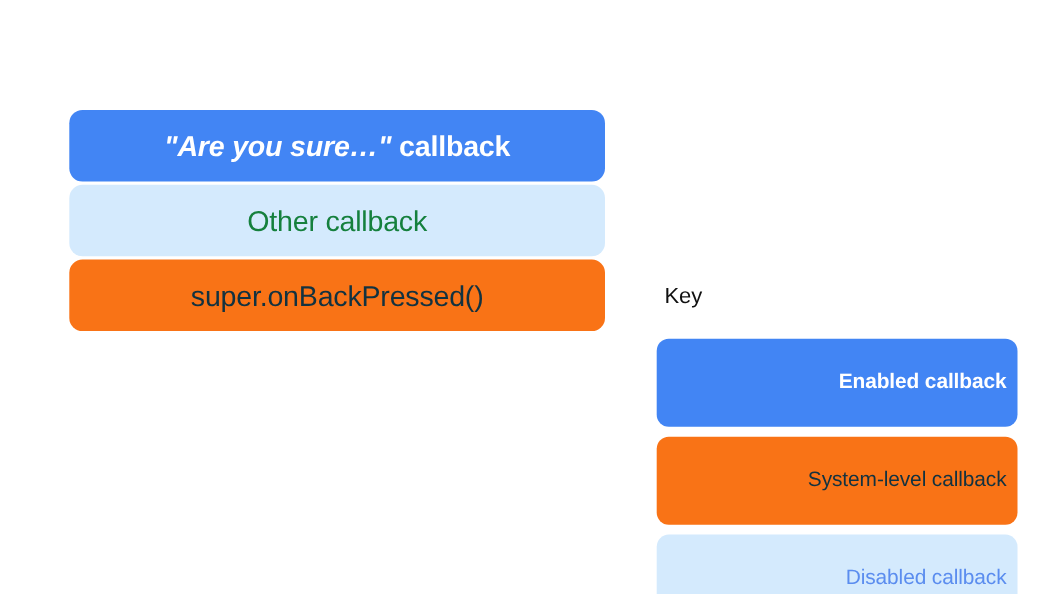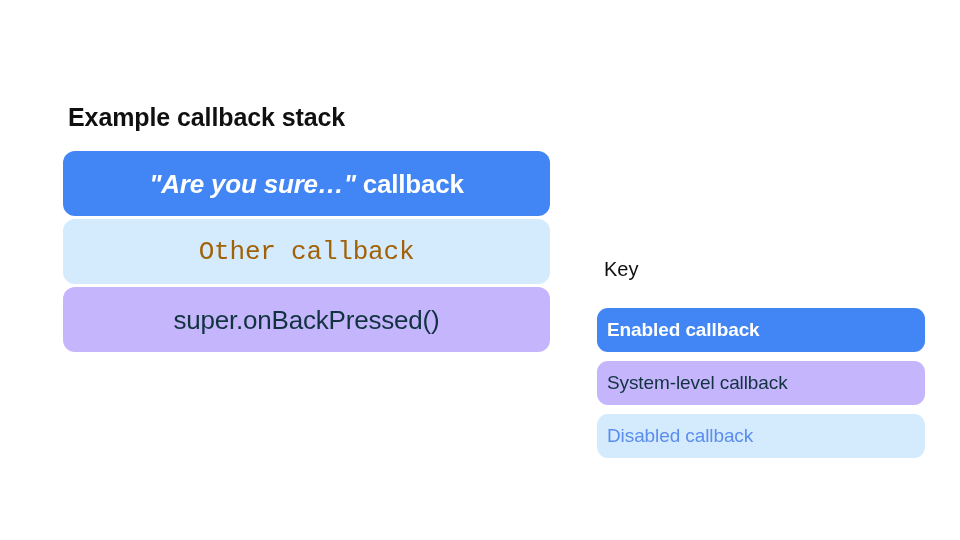--- a/index.html
+++ b/index.html
@@ -69,27 +69,26 @@
   }
   .state-enabled .bar-label {
     color: #ffffff;
     font-weight: 700;
   }
 
   .state-disabled {
     background: #d4eafd;
   }
   .state-disabled .bar-label {
-    color: #a16207;
+    color: #15803d;
     font-weight: 400;
-    font-family: Liberation Mono, monospace;
   }
 
   .state-system {
-    background: #c4b5fd;
+    background: #f97316;
   }
   .state-system .bar-label {
     color: #123240;
     font-weight: 400;
   }
 
   .quote-em {
     font-style: italic;
   }
 
@@ -111,25 +110,25 @@
     white-space: nowrap;
   }
 
   .key-list {
     display: flex;
     flex-direction: column;
     gap: 9px;
   }
 
   .key-bar {
-    height: 44px;
+    height: 80px;
     border-radius: 11px;
     display: flex;
     align-items: center;
-    justify-content: flex-start;
+    justify-content: flex-end;
     box-sizing: border-box;
     padding: 0 10px;
     white-space: nowrap;
     overflow: hidden;
   }
 
   .key-label {
     font-size: 19px;
     line-height: 24px;
     letter-spacing: -0.1px;
@@ -147,21 +146,20 @@
     color: #123240;
     font-weight: 400;
   }
 </style>
 </head>
 <body>
 
 <div class="canvas">
 
   <section class="stack-panel">
-    <h1 class="stack-title">Example callback stack</h1>
 
     <div class="stack-list">
 
       <div class="bar state-enabled">
         <span class="bar-label"><em class="quote-em">"Are you sure…"</em><span> callback</span></span>
       </div>
 
       <div class="bar state-disabled">
         <span class="bar-label">Other callback</span>
       </div>

